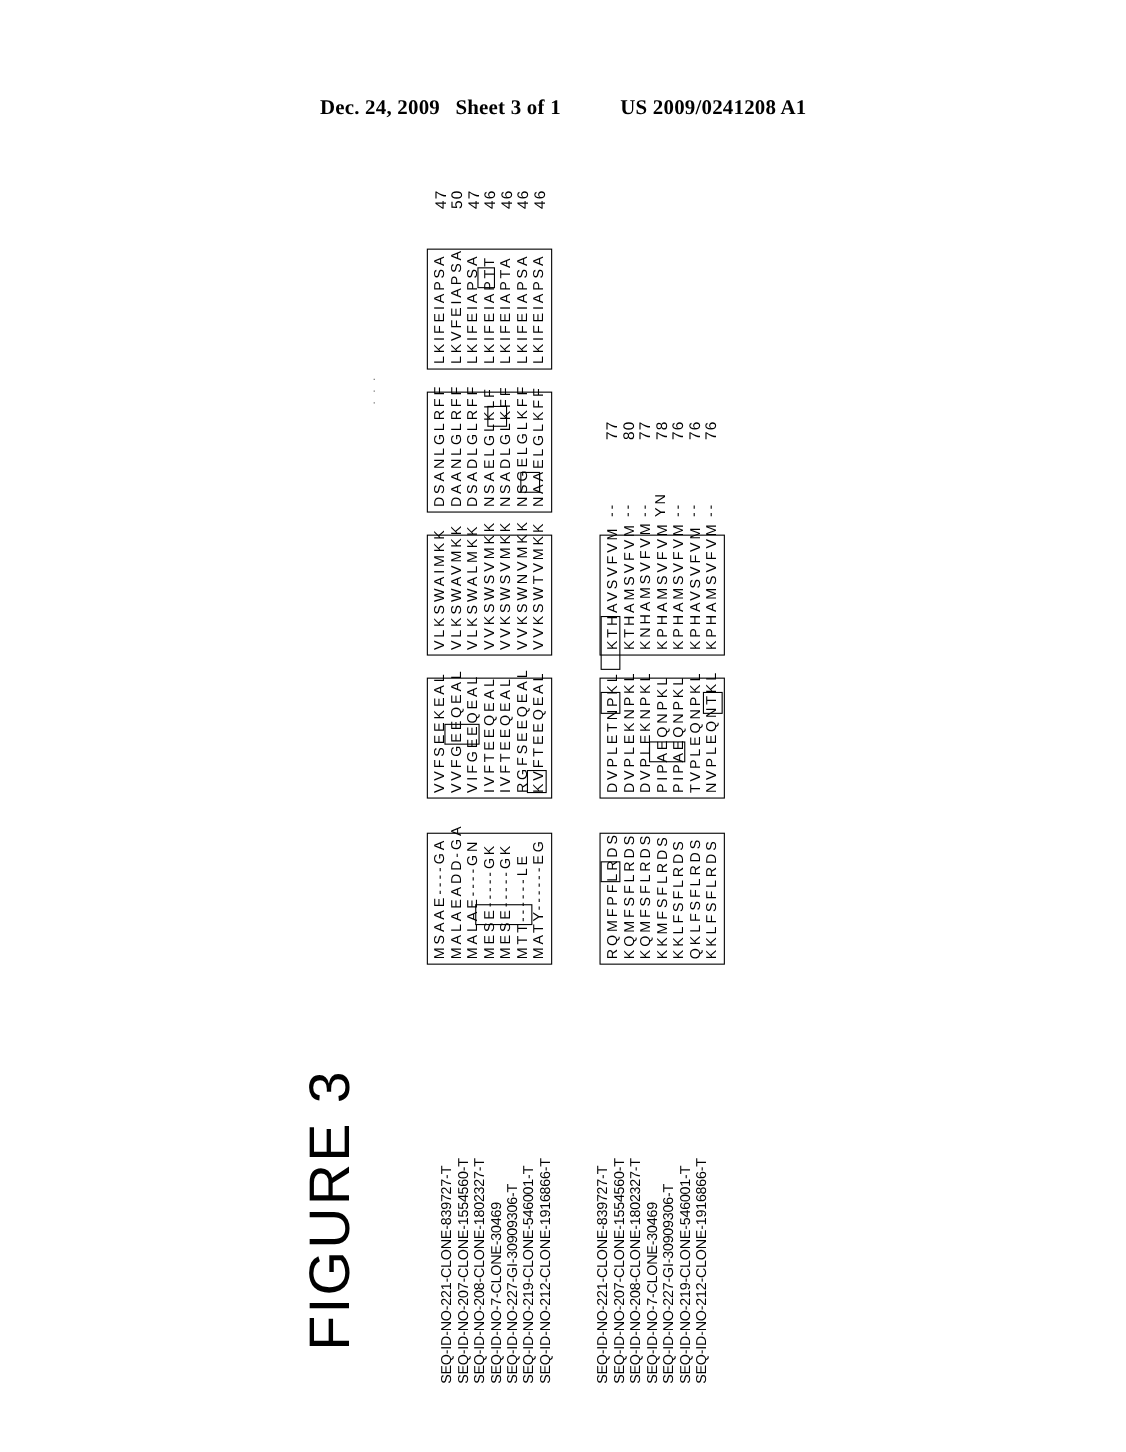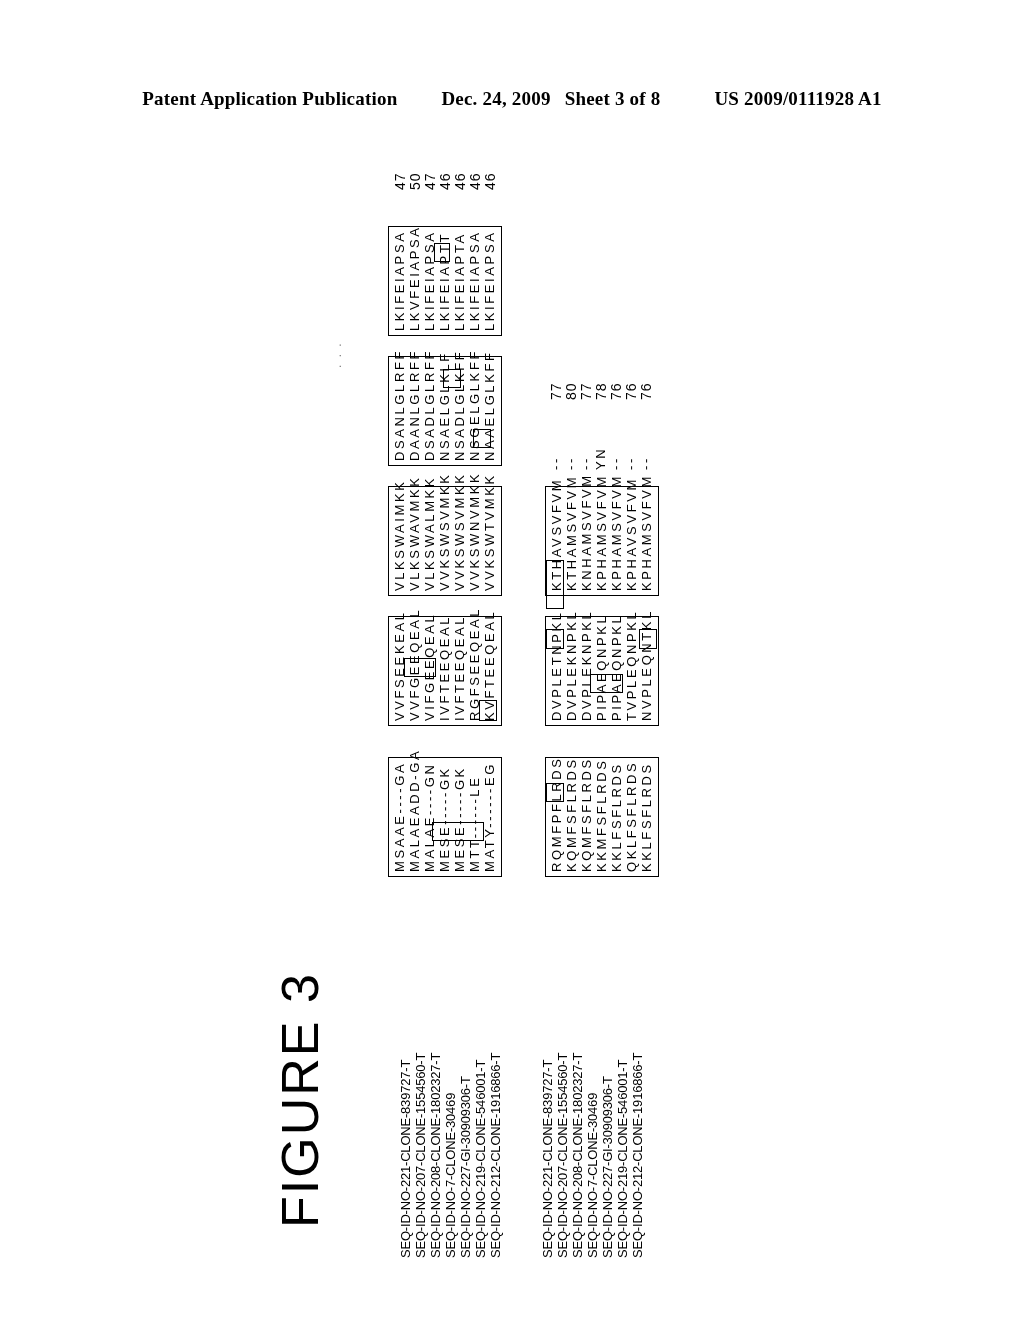--- a/index.html
+++ b/index.html
@@ -97,24 +97,23 @@
   .ellip{
     position:absolute;font-family:"Liberation Sans",sans-serif;
     font-size:12px;color:#8a8a8a;transform-origin:0 0;transform:rotate(-90deg);
     white-space:nowrap;letter-spacing:2px;
   }
 </style>
 </head>
 <body>
 
 <div id="page-header">
-  <span class="h-pub">Patent Application Publication</span>
   <span class="h-date">Dec. 24, 2009</span>
-  <span class="h-sheet">Sheet 3 of 8</span>
-  <span class="h-pat">US 2009/0111928 A1</span>
+  <span class="h-sheet">Sheet 3 of 1</span>
+  <span class="h-pat">US 2009/0241208 A1</span>
 </div>
 
 <div id="figure">
 
   <div id="figure-title">FIGURE  3</div>
 
   <div class="label-col" style="left:398px;top:1258px;">
     <span class="lab" style="left:0px;top:0px;">SEQ-ID-NO-221-CLONE-839727-T</span>
     <span class="lab" style="left:15px;top:0px;">SEQ-ID-NO-207-CLONE-1554560-T</span>
     <span class="lab" style="left:30px;top:0px;">SEQ-ID-NO-208-CLONE-1802327-T</span>

